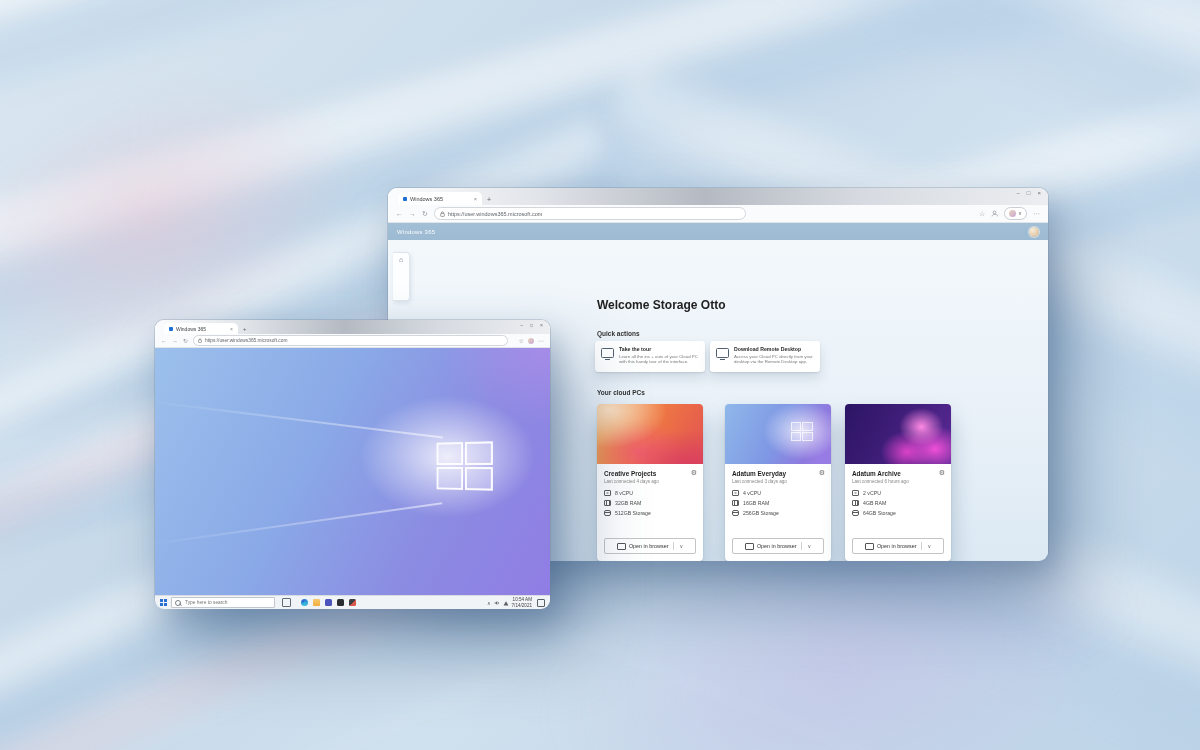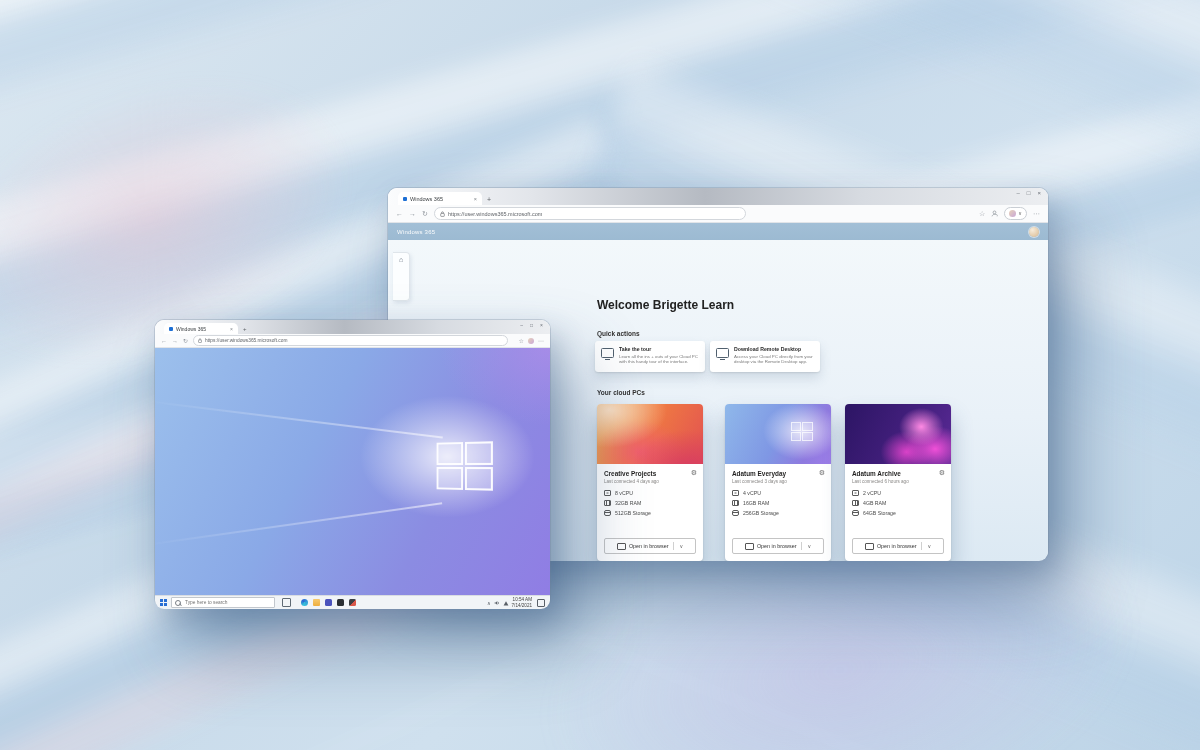--- a/index.html
+++ b/index.html
@@ -180,21 +180,21 @@
       </div>
     </div>
     <div class="siteheader">
       <span class="brand">Windows 365</span>
       <span class="hdr-avatar"></span>
     </div>
     <div class="page">
       <div class="navrail">
         <span>⌂</span>
       </div>
-      <div class="h1">Welcome Brigette Learn</div>
+      <div class="h1">Welcome Storage Otto</div>
       <div class="seclabel" style="left:209px;top:90px;">Quick actions</div>
 
       <div class="qa-row">
         <div class="qacard">
           <span class="mon"></span>
           <span>
             <span class="qatitle" style="display:block;">Take the tour</span>
             <span class="qadesc" style="display:block;">Learn all the ins + outs of your Cloud PC with this handy tour of the interface.</span>
           </span>
         </div>

